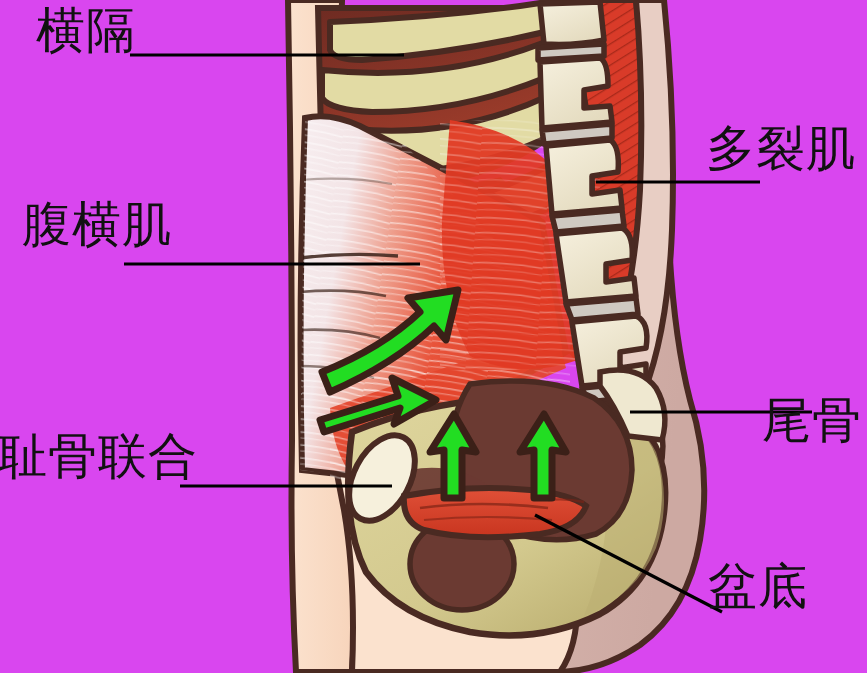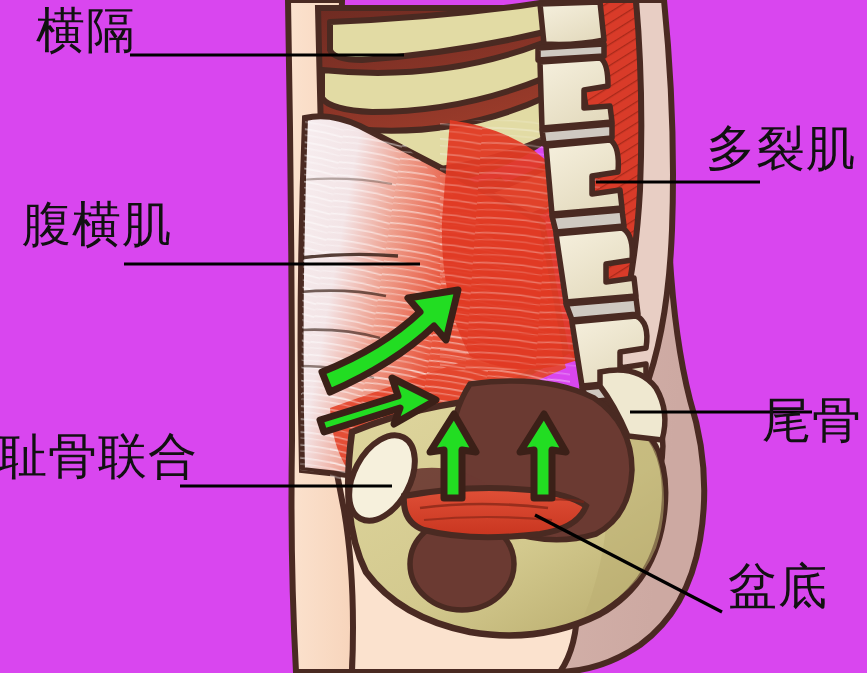--- a/index.html
+++ b/index.html
@@ -33,21 +33,21 @@
     line-height: 1;
     letter-spacing: 1px;
     white-space: nowrap;
     font-family: "DejaVu Sans", "Liberation Sans", sans-serif;
   }
   #lbl-diaphragm      { left: 36px;  top: 6px;   }
   #lbl-tra            { left: 22px;  top: 200px; }
   #lbl-pubic          { left: -2px;  top: 432px; }
   #lbl-multifidus     { left: 706px; top: 128px; font-family: Liberation Mono, monospace; }
   #lbl-coccyx         { left: 762px; top: 352px; margin-top: 44px; }
-  #lbl-pelvicfloor    { left: 728px; top: 562px; text-align: right; }
+  #lbl-pelvicfloor    { left: 708px; top: 562px; text-align: right; }
 </style>
 </head>
 <body>
 
 <div id="stage">
 
   <svg id="art" viewBox="0 0 867 673" xmlns="http://www.w3.org/2000/svg">
     <defs>
 
       <linearGradient id="traGrad" x1="0" y1="0" x2="1" y2="0.25">

